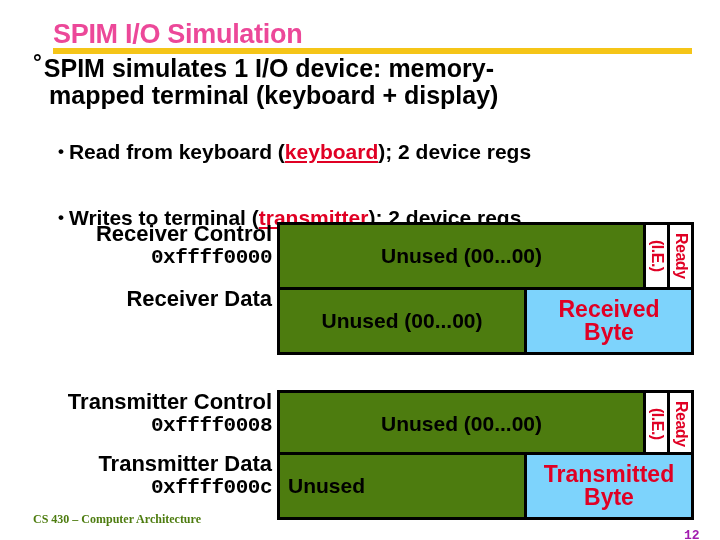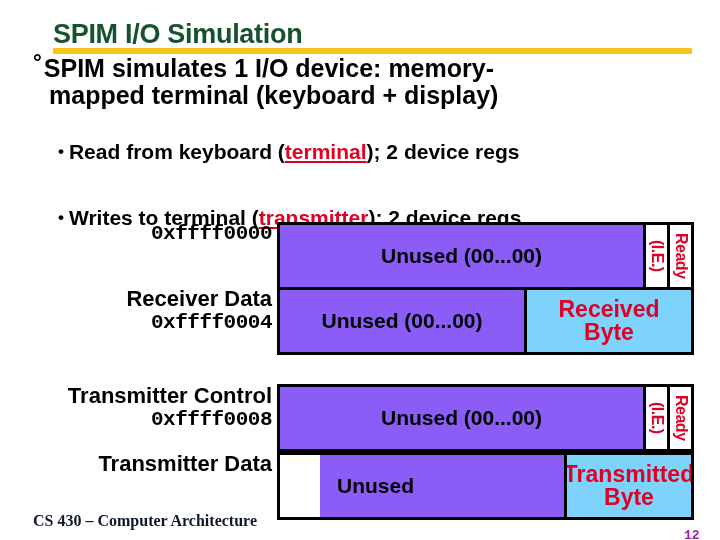--- a/index.html
+++ b/index.html
@@ -16,21 +16,21 @@
     -webkit-font-smoothing: none;
   }
 
   
   #slide-title {
     position: absolute;
     left: 53px;
     top: 19px;
     font-size: 27px;
     font-weight: bold;
-    color: #14532d;
+    color: #ec4899;
     letter-spacing: -0.3px;
     white-space: nowrap;
   }
   #title-rule {
     position: absolute;
     left: 53px;
     top: 48px;
     width: 639px;
     height: 6px;
     background: #f5c518;
@@ -87,21 +87,21 @@
     width: 720px;
     height: 300px;
   }
   .reg-row {
     position: absolute;
     left: 0;
     width: 720px;
   }
   #reg-row-0 { top: 6px;   height: 68px; }
   #reg-row-1 { top: 71px;  height: 68px; padding-left: 20px; }
-  #reg-row-2 { top: 168px; height: 68px; }
+  #reg-row-2 { top: 174px; height: 68px; }
   #reg-row-3 { top: 236px; height: 68px; }
 
   .reg-label {
     position: absolute;
     left: 0;
     top: 0;
     width: 272px;
     height: 100%;
     text-align: right;
     color: #000000;
@@ -136,30 +136,29 @@
     background: #ffffff;
   }
   .cell {
     box-sizing: border-box;
     display: flex;
     align-items: center;
     justify-content: center;
     overflow: hidden;
   }
   .cell.unused {
-    background: #8b5cf6;
+    background: #4d7c0f;
     color: #000000;
     font-size: 21px;
     font-weight: bold;
     white-space: nowrap;
   }
   .cell.unused.left-align {
     justify-content: flex-start;
-    padding-left: 17px;
-    margin-left: 40px;
+    padding-left: 8px;
   }
   .cell.data {
     background: #7dd3fc;
     color: #e00024;
     font-size: 23px;
     font-weight: bold;
     text-align: center;
     line-height: 1.02;
   }
   .cell.bit {
@@ -187,23 +186,23 @@
   
   .w-data-unused-wide { flex: 0 0 244px; }
   .w-data-byte { flex: 1 1 auto; }
 
   
   #footer-text {
     position: absolute;
     left: 33px;
     top: 512px;
     font-family: "Liberation Serif", serif;
-    font-size: 16px;
-    font-weight: bold;
-    color: #0f172a;
+    font-size: 12px;
+    font-weight: bold;
+    color: #4d7c0f;
     white-space: nowrap;
   }
   #page-number {
     position: absolute;
     left: 684px;
     top: 528px;
     font-family: Liberation Mono, monospace;
     font-size: 13px;
     font-weight: bold;
     color: #a21caf;
@@ -214,48 +213,48 @@
 
 <div id="slide-title">SPIM I/O Simulation</div>
 <div id="title-rule"></div>
 
 <div id="lead-bullet">
   <span class="deg">°</span><span>SPIM simulates 1 I/O device: memory-</span>
   <span class="cont">mapped terminal (keyboard + display)</span>
 </div>
 
 <div class="sub-bullet" id="sub-bullet-0">
-  <span class="dot">•</span><span>Read from keyboard (</span><span class="kw">terminal</span><span>); 2 device regs</span>
+  <span class="dot">•</span><span>Read from keyboard (</span><span class="kw">keyboard</span><span>); 2 device regs</span>
 </div>
 
 <div class="sub-bullet" id="sub-bullet-1">
   <span class="dot">•</span><span>Writes to terminal (</span><span class="kw">transmitter</span><span>); 2 device regs</span>
 </div>
 
 <div id="register-diagram">
 
   <div class="reg-row" id="reg-row-0">
     <div class="reg-label">
+      <span class="name">Receiver Control</span>
       <span class="addr">0xffff0000</span>
     </div>
     <div class="reg-box">
       <div class="cell unused w-ctrl-unused">Unused (00...00)</div>
       <div class="cell bit w-bit">
         <span>(I.E.)</span>
       </div>
       <div class="cell bit w-bit">
         <span>Ready</span>
       </div>
     </div>
   </div>
 
   <div class="reg-row" id="reg-row-1">
     <div class="reg-label">
       <span class="name">Receiver Data</span>
-      <span class="addr">0xffff0004</span>
     </div>
     <div class="reg-box">
       <div class="cell unused w-data-unused-wide">Unused (00...00)</div>
       <div class="cell data split-left w-data-byte">
         <div>
           <div>Received</div>
           <div>Byte</div>
         </div>
       </div>
     </div>
@@ -273,20 +272,21 @@
       </div>
       <div class="cell bit w-bit">
         <span>Ready</span>
       </div>
     </div>
   </div>
 
   <div class="reg-row" id="reg-row-3">
     <div class="reg-label">
       <span class="name">Transmitter Data</span>
+      <span class="addr">0xffff000c</span>
     </div>
     <div class="reg-box">
       <div class="cell unused left-align w-data-unused-wide">Unused</div>
       <div class="cell data split-left w-data-byte">
         <div>
           <div>Transmitted</div>
           <div>Byte</div>
         </div>
       </div>
     </div>

